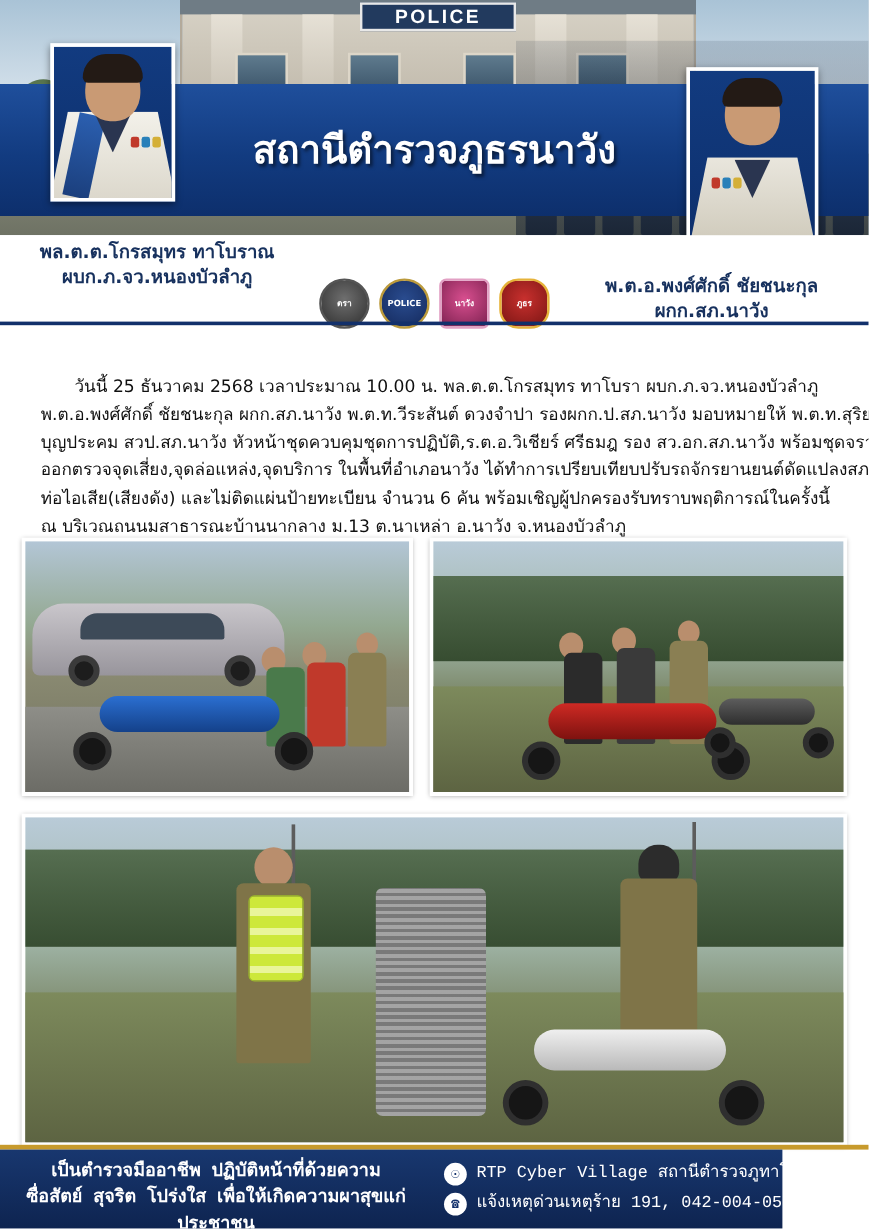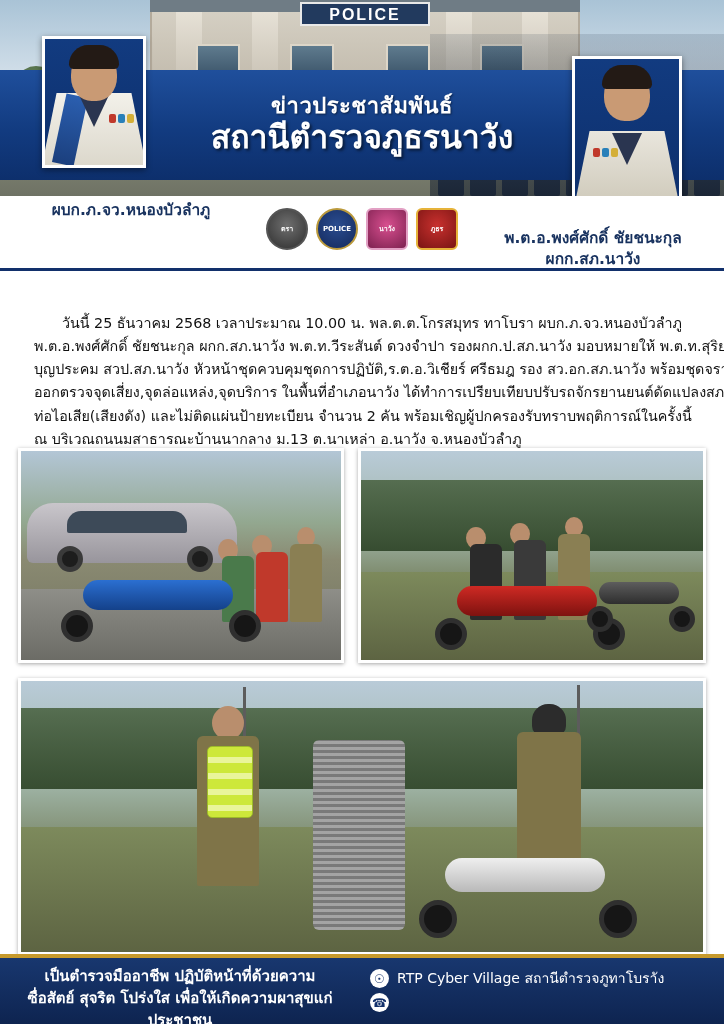--- a/index.html
+++ b/index.html
@@ -168,33 +168,33 @@
     position: absolute; left: 6px; top: 4px; width: 250px;
     text-align: center; color: #17315e; font-weight: bold;
     line-height: 1.35; font-size: 15.5px;
   }
   .name-right {
     position: absolute; right: 6px; top: 32px; width: 250px;
     text-align: center; color: #17315e; font-weight: bold;
     line-height: 1.35; font-size: 15.5px;
   }
   .logos {
-    position: absolute; left: 50%; transform: translateX(-50%); top: 12px;
+    position: absolute; left: 50%; transform: translateX(-50%); top: 36px;
     display: flex; gap: 8px; align-items: flex-start;
   }
   .logo {
     width: 42px; height: 42px; border-radius: 50%;
     display: flex; align-items: center; justify-content: center;
     font-size: 7px; color: #fff; text-align: center; line-height: 1;
     font-weight: bold; overflow: hidden;
   }
   .logo.l1 { background: radial-gradient(circle at 50% 40%, #6f6f6f, #2e2e2e); border: 2px solid #555; }
   .logo.l2 { background: radial-gradient(circle at 50% 40%, #2a4c8f, #14295c); border: 2px solid #bb9a3c; }
   .logo.l3 { background: radial-gradient(circle at 50% 40%, #d84f8f, #7d2150); border: 2px solid #e2a0c4; border-radius: 6px; }
-  .logo.l4 { background: radial-gradient(circle at 50% 40%, #c8302e, #7a1513); border: 2px solid #e6b33a; border-radius: 6px; }
+  .logo.l4 { background: radial-gradient(circle at 50% 40%, #c8302e, #7a1513); border: 2px solid #e6b33a; border-radius: 16px; }
 
   
   .divider {
     position: absolute; left: 0; top: 268px; width: 724px; height: 3px;
     background: #12306b;
   }
 
   
   .headline {
     position: absolute; left: 0; top: 274px; width: 724px;
@@ -289,23 +289,24 @@
     position: absolute; width: 40px; height: 52px; border-radius: 5px;
     background: repeating-linear-gradient(180deg,#cde83a 0 10px,#e9f59a 10px 16px);
     border: 1px solid #9dbb2a;
   }
   .sky-pole {
     position: absolute; width: 3px; background: #5c5c5c;
   }
 
   
   .footer {
-    position: absolute; left: 0; bottom: 0; width: 724px; height: 66px;
+    position: absolute; left: 0; bottom: 0; width: 652px; height: 66px;
     background: linear-gradient(180deg,#18376f 0%,#0e2450 100%);
     color: #ffffff;
+    font-family: Liberation Mono, monospace;
   }
   .footer .fl {
     position: absolute; left: 0; top: 8px; width: 360px;
     text-align: center; font-size: 15px; font-weight: bold; line-height: 1.45;
   }
   .footer .fr {
     position: absolute; left: 370px; top: 10px; width: 350px;
     font-size: 14px; line-height: 1.5;
   }
   .frow { display: flex; align-items: center; gap: 8px; margin-bottom: 4px; }
@@ -349,21 +350,20 @@
       <div class="cop" style="left:136px; height:64px;"></div>
       <div class="cop" style="left:168px; height:68px;"></div>
       <div class="cop" style="left:200px; height:62px;"></div>
       <div class="cop" style="left:232px; height:70px;"></div>
       <div class="cop" style="left:264px; height:64px;"></div>
     </div>
   </div>
 
   <div class="ribbon">
     <div class="ribbon-title-wrap">
-      <div class="t-small">ข่าวประชาสัมพันธ์</div>
       <div class="t-big">สถานีตำรวจภูธรนาวัง</div>
     </div>
   </div>
 
   <div class="portrait left">
     <div class="pt-body"></div>
     <div class="pt-sash"></div>
     <div class="pt-collar"></div>
     <div class="pt-head"></div>
     <div class="pt-hair"></div>
@@ -377,20 +377,21 @@
     <div class="pt-collar"></div>
     <div class="pt-head"></div>
     <div class="pt-hair"></div>
     <div class="pt-medal" style="left:18px; bottom:46px; background:#c0392b;"></div>
     <div class="pt-medal" style="left:27px; bottom:46px; background:#2980b9;"></div>
     <div class="pt-medal" style="left:36px; bottom:46px; background:#d4af37;"></div>
   </div>
 
   <div class="namerow">
     <div class="name-left">
+      <div>พล.ต.ต.โกรสมุทร ทาโบราณ</div>
       <div>ผบก.ภ.จว.หนองบัวลำภู</div>
     </div>
     <div class="logos">
       <div class="logo l1">ตรา</div>
       <div class="logo l2">POLICE</div>
       <div class="logo l3">นาวัง</div>
       <div class="logo l4">ภูธร</div>
     </div>
     <div class="name-right">
       <div>พ.ต.อ.พงศ์ศักดิ์ ชัยชนะกุล</div>
@@ -399,21 +400,21 @@
   </div>
 
   <div class="divider"></div>
 
 
   <div class="body-text">
     <span class="ln indent">วันนี้ 25 ธันวาคม 2568 เวลาประมาณ 10.00 น. พล.ต.ต.โกรสมุทร ทาโบรา ผบก.ภ.จว.หนองบัวลำภู</span>
     <span class="ln">พ.ต.อ.พงศ์ศักดิ์ ชัยชนะกุล ผกก.สภ.นาวัง พ.ต.ท.วีระสันต์ ดวงจำปา รองผกก.ป.สภ.นาวัง มอบหมายให้ พ.ต.ท.สุริยา</span>
     <span class="ln">บุญประคม สวป.สภ.นาวัง หัวหน้าชุดควบคุมชุดการปฏิบัติ,ร.ต.อ.วิเชียร์ ศรีธมฎ รอง สว.อก.สภ.นาวัง พร้อมชุดจราจร</span>
     <span class="ln">ออกตรวจจุดเสี่ยง,จุดล่อแหล่ง,จุดบริการ ในพื้นที่อำเภอนาวัง ได้ทำการเปรียบเทียบปรับรถจักรยานยนต์ดัดแปลงสภาพ</span>
-    <span class="ln">ท่อไอเสีย(เสียงดัง) และไม่ติดแผ่นป้ายทะเบียน  จำนวน 2 คัน พร้อมเชิญผู้ปกครองรับทราบพฤติการณ์ในครั้งนี้</span>
+    <span class="ln">ท่อไอเสีย(เสียงดัง) และไม่ติดแผ่นป้ายทะเบียน  จำนวน 6 คัน พร้อมเชิญผู้ปกครองรับทราบพฤติการณ์ในครั้งนี้</span>
     <span class="ln">ณ บริเวณถนนมสาธารณะบ้านนากลาง ม.13 ต.นาเหล่า  อ.นาวัง จ.หนองบัวลำภู</span>
   </div>
 
   <div class="ph ph1">
     <div class="scene road"></div>
     <div class="roadstrip"></div>
     <div class="car">
       <div class="glass"></div>
       <div class="wheel" style="left:30px"></div>
       <div class="wheel" style="left:160px"></div>
@@ -498,17 +499,18 @@
       <div>เป็นตำรวจมืออาชีพ ปฏิบัติหน้าที่ด้วยความ</div>
       <div>ซื่อสัตย์ สุจริต โปร่งใส เพื่อให้เกิดความผาสุขแก่ประชาชน</div>
     </div>
     <div class="fr">
       <div class="frow">
         <span class="circ-icon">☉</span>
         <span>RTP Cyber Village สถานีตำรวจภูทาโบราัง</span>
       </div>
       <div class="frow">
         <span class="circ-icon">☎</span>
+        <span>แจ้งเหตุด่วนเหตุร้าย 191, 042-004-054</span>
       </div>
     </div>
   </div>
 
 </div>
 
 </body></html>

